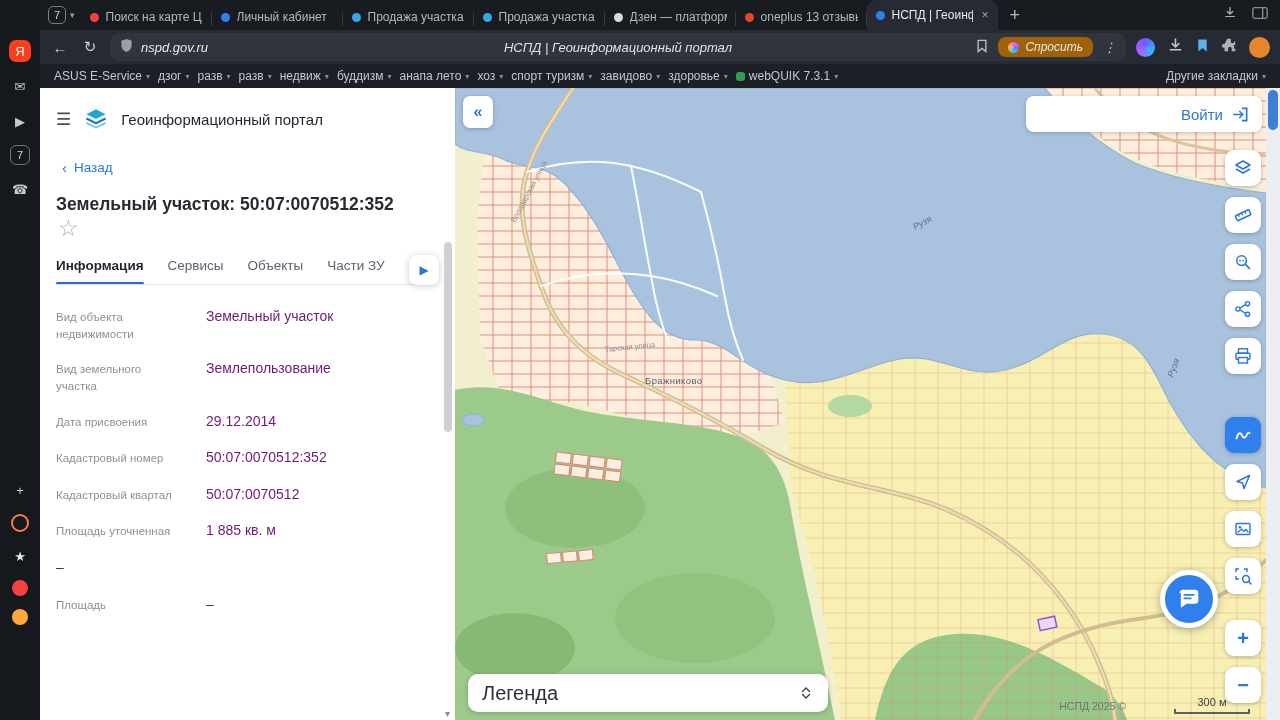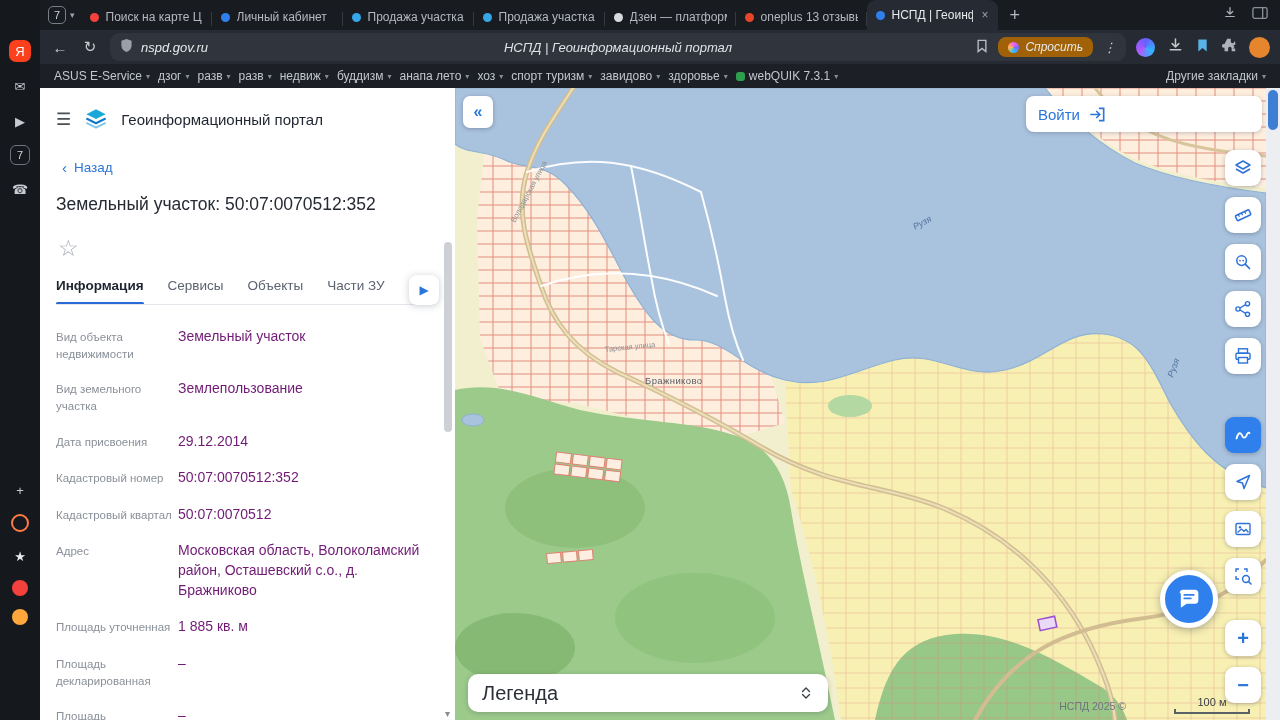--- a/index.html
+++ b/index.html
@@ -69,48 +69,48 @@
   
   .content { flex:1; display:flex; height:632px; }
 
   
   .panel { width:415px; background:#fff; position:relative; padding:16px 20px 0 16px; overflow:hidden; flex-shrink:0; }
   .phead { display:flex; align-items:center; gap:12px; margin:2px 0 26px; }
   .ham { color:#4a4f55; font-size:17px; cursor:pointer; }
   .ptl { font-size:15px; color:#1f2430; }
   .backlink { color:#2b77d8; font-size:13.5px; display:flex; align-items:center; gap:7px; margin:0 0 18px 6px; cursor:pointer; }
   .backlink .lt { font-size:15px; }
-  .pheading { font-size:17.5px; font-weight:400; color:#262b33; margin-bottom:20px; }
+  .pheading { font-size:17.5px; font-weight:700; color:#262b33; }
   .star { font-size:23px; color:#a9afb8; margin:0 0 14px 2px; cursor:pointer; }
   .ptabs-wrap { position:relative; margin-bottom:22px; }
   .ptabs { display:flex; gap:24px; border-bottom:1px solid #e3e6ea; overflow:hidden; white-space:nowrap; padding-right:30px;margin-top:16px; }
   .ptab { font-size:13.5px; color:#5c6370; padding-bottom:11px; position:relative; cursor:pointer; flex-shrink:0; }
   .ptab.active { color:#1f2430; font-weight:700; }
   .ptab.active::after { content:''; position:absolute; left:0; right:0; bottom:-1px; height:3px; background:#2969d9; border-radius:2px; }
   .ptabs-more { position:absolute; right:-4px; top:-3px; width:30px; height:30px; background:#fff; border-radius:8px;
     box-shadow:0 1px 7px rgba(40,50,70,.25); display:flex; align-items:center; justify-content:center;
     color:#2b77d8; font-size:12px; cursor:pointer; border:none; }
-  .frow { display:flex; gap:0; margin-bottom:17px; }
+  .frow { display:flex; gap:28px; margin-bottom:17px; }
   .flabel { width:122px; flex-shrink:0; font-size:11.5px; color:#8a9099; line-height:1.45; padding-top:2px; }
   .fvalue { font-size:14px; color:#701a75; line-height:1.4; }
   .pscroll { position:absolute; right:3px; top:4px; bottom:16px; width:8px; }
   .pthumb { position:absolute; top:150px; height:190px; width:8px; background:#cdd1d6; border-radius:4px; }
   .pscroll-arrow { position:absolute; right:2px; bottom:1px; color:#868c94; font-size:10px; background:#fff; padding:0 3px; }
 
   
   .map { flex:1; position:relative; overflow:hidden; background:#a9c2dd; }
   .map svg.base { position:absolute; inset:0; }
   .map svg text { font-family:"Liberation Sans", sans-serif; }
 
   .mbtn { position:absolute; background:#fff; border:none; border-radius:8px;
     box-shadow:0 1px 4px rgba(30,40,60,.3); display:flex; align-items:center; justify-content:center; cursor:pointer; }
   .collapse-btn { left:8px; top:8px; width:30px; height:32px; color:#2b77d8; font-size:16px; font-weight:700; border-radius:7px; }
 
   .loginbar { position:absolute; top:8px; right:4px; width:236px; height:36px; background:#fff; border-radius:8px;
-    box-shadow:0 1px 4px rgba(30,40,60,.25); display:flex; align-items:center; justify-content:flex-start;
+    box-shadow:0 1px 4px rgba(30,40,60,.25); display:flex; align-items:center; justify-content:flex-end;
     gap:8px; padding:0 12px; cursor:pointer; }
   .loginbar span { color:#2b77d8; font-size:15px; font-weight:500; }
 
   .mtools { position:absolute; right:5px; top:62px; display:flex; flex-direction:column; gap:11px; }
   .tbtn { width:36px; height:36px; background:#fff; border:none; border-radius:9px;
     box-shadow:0 1px 4px rgba(30,40,60,.3); display:flex; align-items:center; justify-content:center; cursor:pointer; }
   .tbtn.gap-before { margin-top:32px; }
   .tbtn.gap-small { margin-top:15px; }
   .tbtn.active-tool { background:#2f80ed; }
   .tbtn.zoomt { color:#2b77d8; font-size:20px; font-weight:700; }
@@ -363,29 +363,24 @@
             </div>
             <div class="frow">
               <div class="flabel">Кадастровый номер</div>
               <div class="fvalue">50:07:0070512:352</div>
             </div>
             <div class="frow">
               <div class="flabel">Кадастровый квартал</div>
               <div class="fvalue">50:07:0070512</div>
             </div>
             <div class="frow">
-              <div class="flabel">Адрес</div>
-              <div class="fvalue">Московская область, Волоколамский район, Осташевский с.о., д. Бражниково</div>
-            </div>
-            <div class="frow">
               <div class="flabel">Площадь уточненная</div>
               <div class="fvalue">1 885 кв. м</div>
             </div>
             <div class="frow">
-              <div class="flabel">Площадь декларированная</div>
               <div class="fvalue">–</div>
             </div>
             <div class="frow">
               <div class="flabel">Площадь</div>
               <div class="fvalue">–</div>
             </div>
           </div>
 
         <div class="pscroll">
             <div class="pthumb"></div>
@@ -554,21 +549,21 @@
 
         <div class="legendbar">
           <span>Легенда</span>
           <svg width="16" height="16" viewBox="0 0 16 16">
             <path d="M4.5 6.5 8 3l3.5 3.5M4.5 9.5 8 13l3.5-3.5" fill="none" stroke="#3c4147" stroke-width="1.4" stroke-linecap="round" stroke-linejoin="round"></path>
           </svg>
         </div>
 
         <div class="attribution">НСПД 2025 ©</div>
         <div class="scalebox">
-          <div class="stxt">100 м</div>
+          <div class="stxt">300 м</div>
           <div class="sbar"></div>
         </div>
       </div>
 
       <div class="pagescroll">
           <div class="thumb"></div>
         </div>
 
     </div>
   </div>

